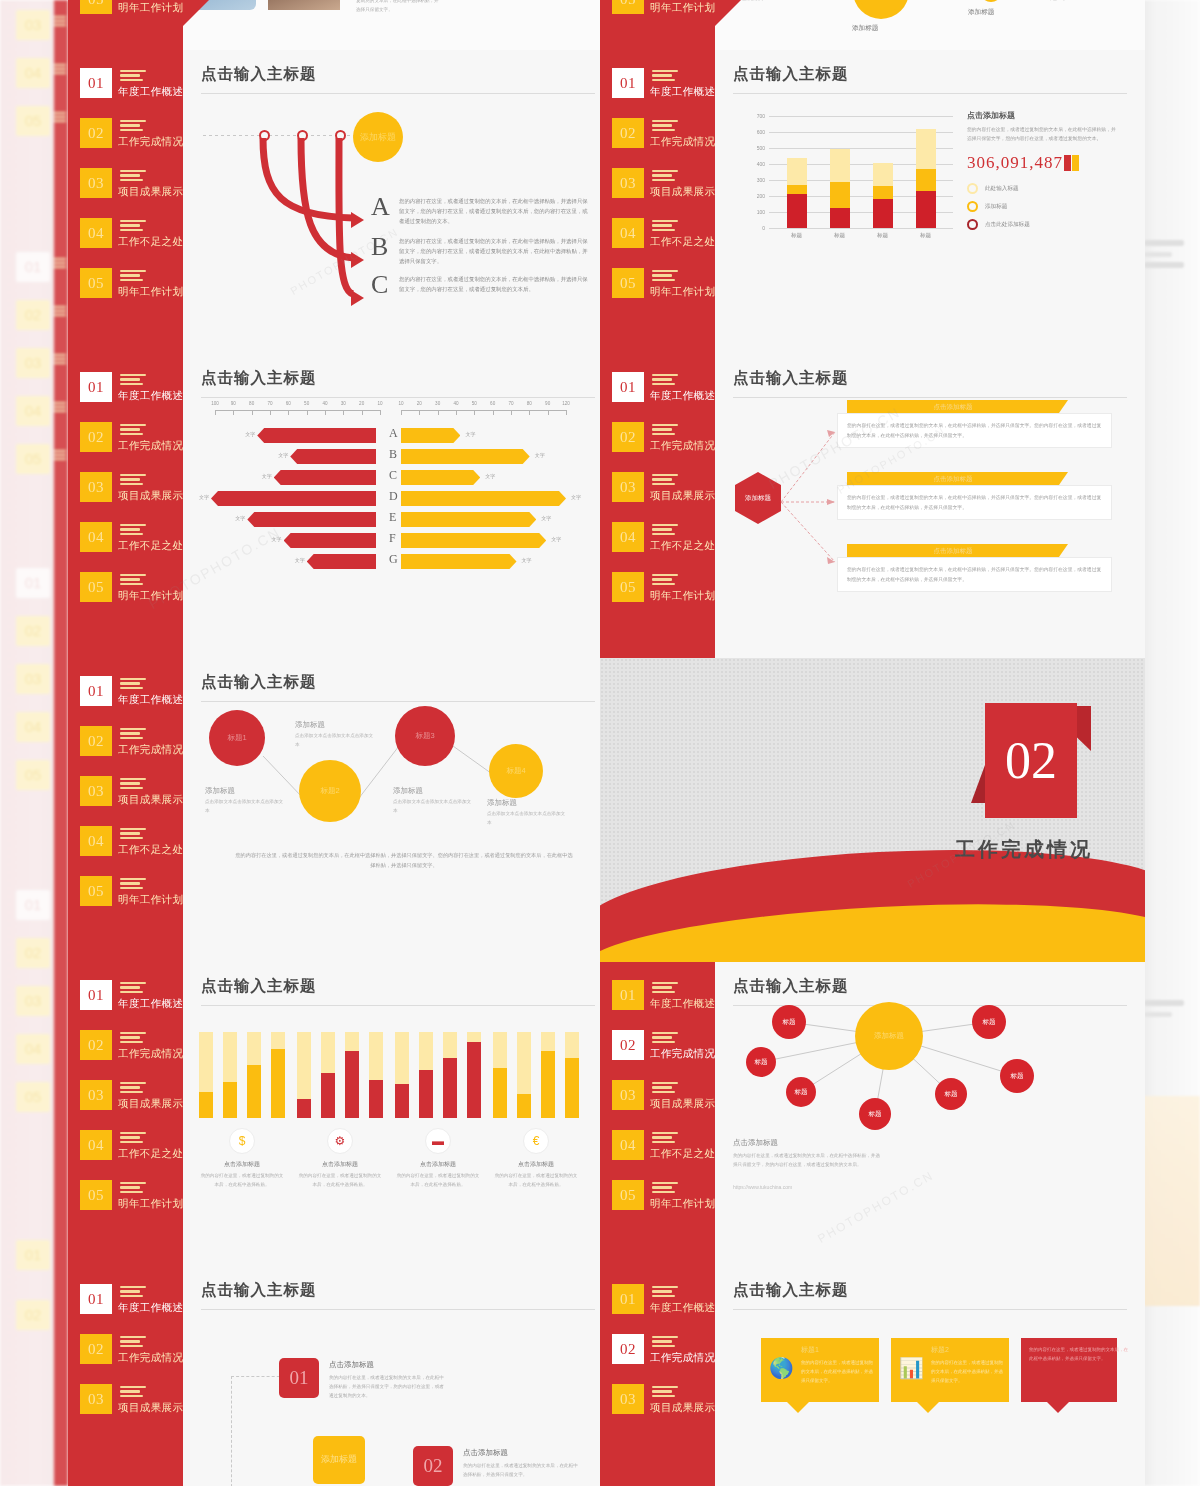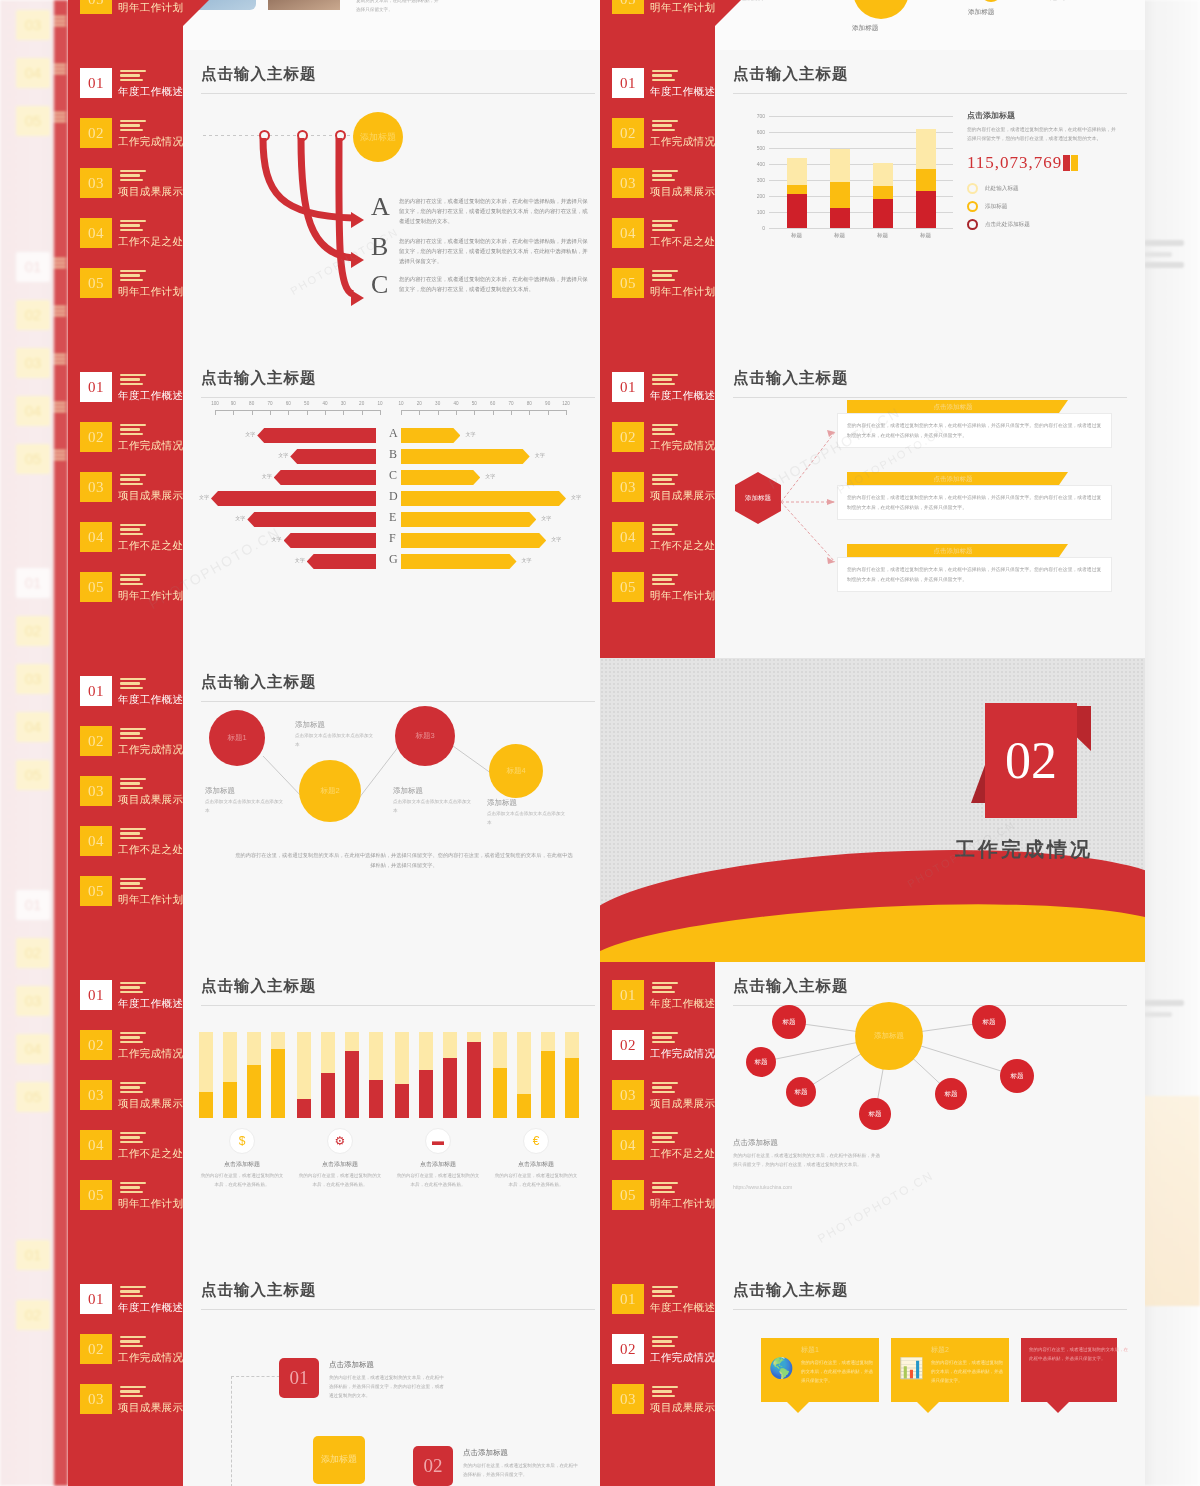--- a/index.html
+++ b/index.html
@@ -925,21 +925,21 @@
               <div>标题</div>
               <div>标题</div>
               <div>标题</div>
               <div>标题</div>
             </div>
         </div>
         <div class="chart-side">
           <div class="cs-title">点击添加标题</div>
           <div class="cs-body">您的内容打在这里，或者通过复制您的文本后，在此框中选择粘贴，并选择只保留文字，您的内容打在这里，或者通过复制您的文本。</div>
           <div class="big-num">
-            <span>115,073,769</span>
+            <span>306,091,487</span>
             <span class="person p-red"></span>
             <span class="person p-yel"></span>
           </div>
           <div class="legend">
             <div class="leg-row">
               <span class="leg-ring lr1"></span>
               <span class="leg-txt">此处输入标题</span>
             </div>
             <div class="leg-row">
               <span class="leg-ring lr2"></span>

